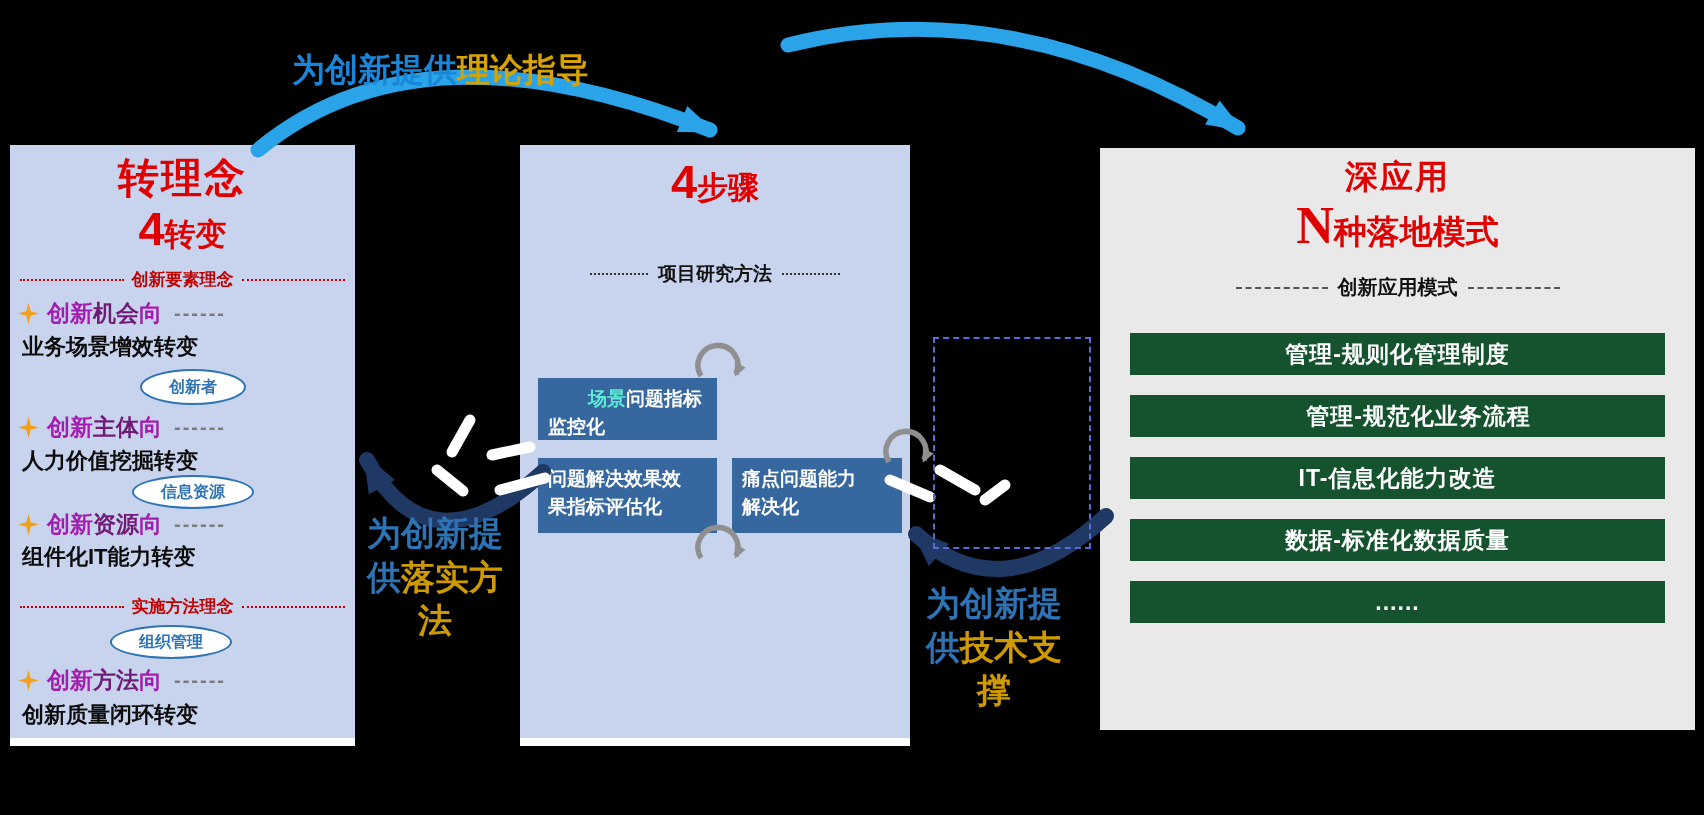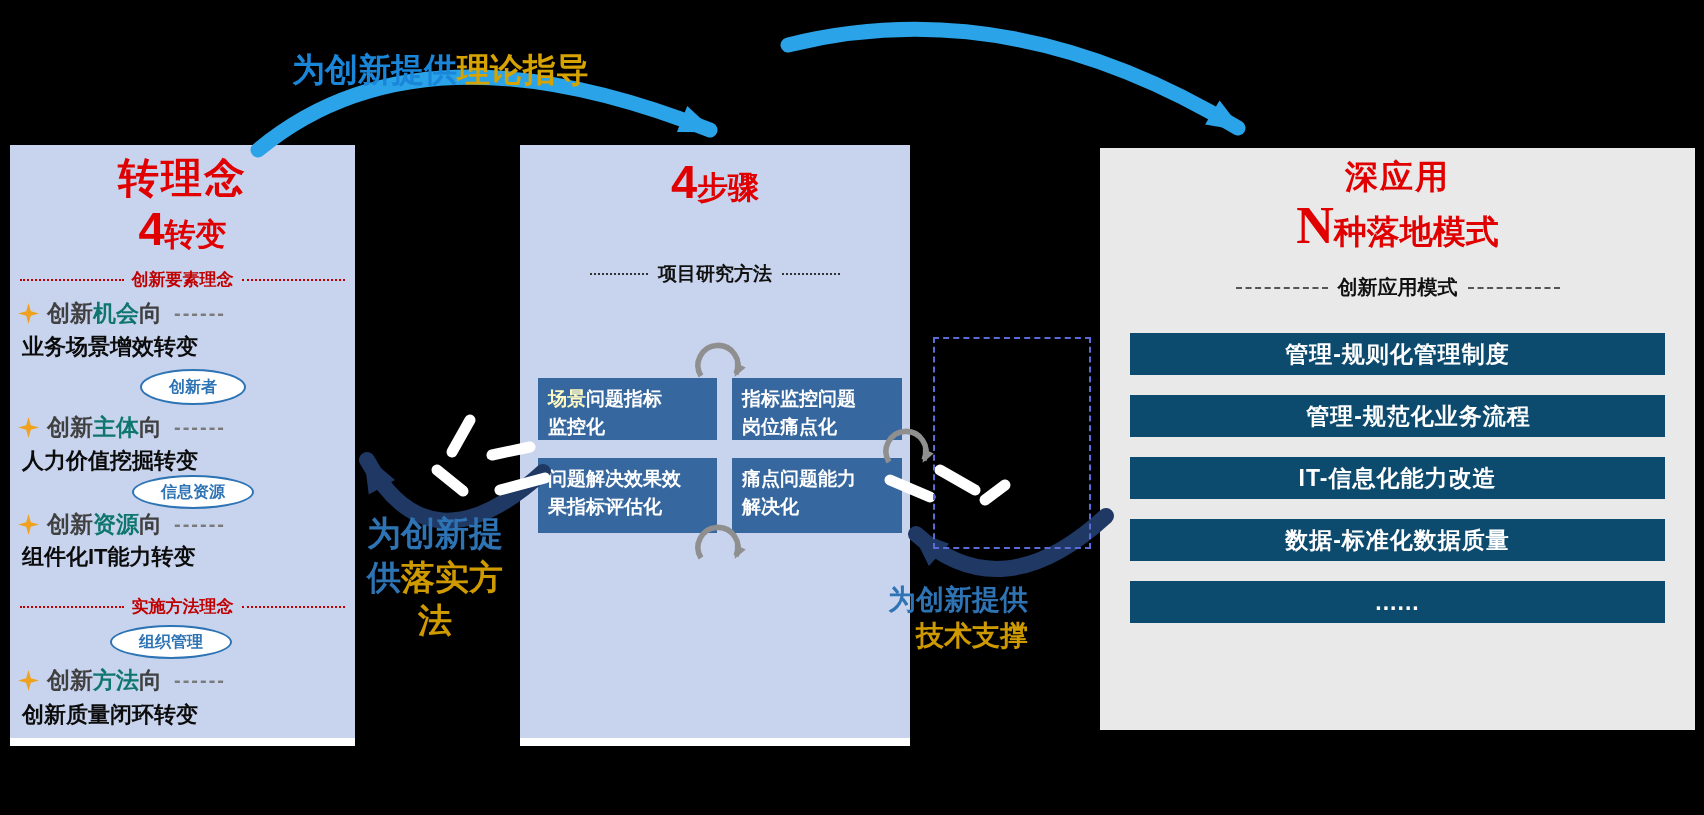--- a/index.html
+++ b/index.html
@@ -25,53 +25,53 @@
 
   
   .divider { position:absolute; left:10px; right:10px; display:flex; align-items:center;
              gap:8px; color:#c00000; font-weight:bold; font-size:17px; white-space:nowrap; }
   .dline { flex:1; height:0; border-top:2px dotted #c00000; }
 
   .bullet { position:absolute; left:8px; display:flex; align-items:center; gap:8px;
             font-size:23px; font-weight:bold; white-space:nowrap; }
   .star { width:21px; height:21px; background:#f0a11d; flex:0 0 21px;
           clip-path:polygon(50% 0%, 61% 39%, 100% 50%, 61% 61%, 50% 100%, 39% 61%, 0% 50%, 39% 39%); }
-  .blue-t { color:#404040; }
-  .teal-t { color:#0f766e; }
+  .blue-t { color:#a21caf; }
+  .teal-t { color:#701a75; }
   .dashes { color:#7a7a7a; font-size:20px; letter-spacing:2px; margin-left:4px; }
   .desc { position:absolute; left:12px; font-size:22px; font-weight:bold; color:#0c0c0c; white-space:nowrap; }
   .oval { position:absolute; background:#fff; border:2px solid #2e74b5; border-radius:50%;
           color:#2e74b5; font-weight:bold; font-size:16px;
           display:flex; align-items:center; justify-content:center; }
 
   
   .caption { position:absolute; left:0; width:100%; display:flex; align-items:center;
              justify-content:center; gap:10px; font-size:19px; font-weight:bold; color:#111; white-space:nowrap; }
   .cap-line { width:58px; height:0; border-top:2px dotted #333; }
   .panel.right .caption { font-size:20px; }
   .panel.right .cap-line { width:92px; border-top:2px dashed #555; }
 
   .step { position:absolute; background:#36679e; color:#fff; font-weight:bold;
           font-size:19px; padding:7px 10px; line-height:1.45; }
-  .step .hl { color:#fef9c3; }
-
-  
-  .bar { position:absolute; left:30px; width:535px; height:42px; background:#0c4a6e;
+  .step .hl { color:#5eead4;margin-left:40px; }
+
+  
+  .bar { position:absolute; left:30px; width:535px; height:42px; background:#14532d;
          color:#fff; font-weight:bold; font-size:23px;
          display:flex; align-items:center; justify-content:center; letter-spacing:1px; }
 
   
   .flabel { position:absolute; z-index:3; font-weight:bold; }
   .flabel .b { color:#2e74b5; }
   .flabel .g { color:#cf9a00; }
   .top-label { left:292px; top:48px; font-size:33px; white-space:nowrap; }
   .top-label .b { color:#1a86da; }
   .top-label .g { color:#d7a300; }
   .method-label { left:363px; top:512px; width:144px; font-size:34px; line-height:1.28; text-align:center; }
-  .tech-label   { left:884px; top:582px; width:144px; font-size:28px; line-height:1.28; text-align:right; }
+  .tech-label   { left:922px; top:582px; width:144px; font-size:34px; line-height:1.28; text-align:center; }
 
   .dashed-region { position:absolute; left:933px; top:337px; width:158px; height:212px;
                    border:2px dashed #5a6bd8; z-index:2; }
 
   .overlay { position:absolute; left:0; top:0; width:1704px; height:815px;
              z-index:2; pointer-events:none; }
 </style>
 </head>
 <body>
 
@@ -134,24 +134,20 @@
 
     <div class="caption" style="top:116px;">
       <span class="cap-line"></span>
       <span>项目研究方法</span>
       <span class="cap-line"></span>
     </div>
 
     <div class="step" style="left:18px; top:233px; width:179px; height:62px;">
       <div><span class="hl">场景</span><span>问题指标</span></div>
       <div>监控化</div>
-    </div>
-    <div class="step" style="left:212px; top:233px; width:170px; height:62px;">
-      <div>指标监控问题</div>
-      <div>岗位痛点化</div>
     </div>
     <div class="step" style="left:18px; top:313px; width:179px; height:75px;">
       <div>问题解决效果效</div>
       <div>果指标评估化</div>
     </div>
     <div class="step" style="left:212px; top:313px; width:170px; height:75px;">
       <div>痛点问题能力</div>
       <div>解决化</div>
     </div>
   </section>

